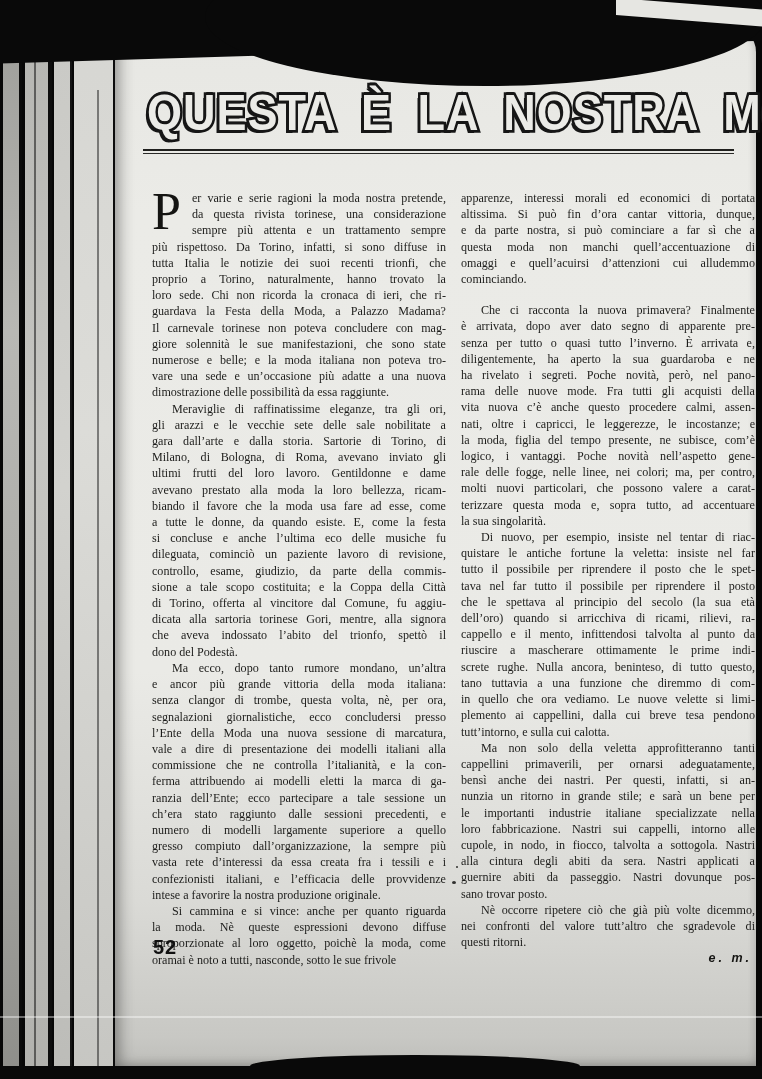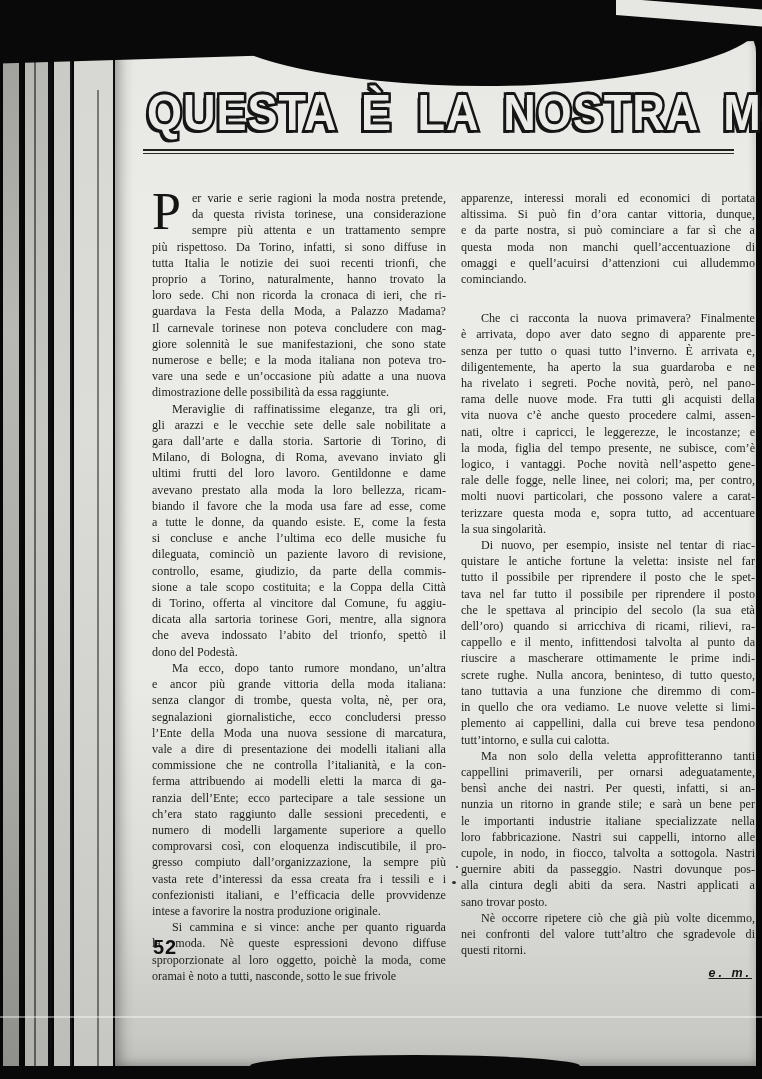--- a/index.html
+++ b/index.html
@@ -51,27 +51,27 @@
   .title-rule { margin-top:5px; height:2px; border-top:2px solid #20201e; border-bottom:1px solid #2a2a28; width:591px; margin-left:-4px; }
 
   
   .cols { position:absolute; left:37px; top:164px; width:603px; display:flex; gap:15px; z-index:3; }
   .col { width:294px; font-size:12.1px; line-height:16.2px; color:#1d1d1b; }
   .col-right { width:294px; }
   .line { text-align:justify; text-align-last:justify; }
   .line.last { text-align-last:left; }
   .line.indent { text-indent:20px; }
   .para { margin:0; }
-  .para.gap-before { margin-top:23px; }
+  .para.gap-before { margin-top:15px; }
   .drop-cap {
     float:left; font-family:"Liberation Serif", serif; color:#141412;
     font-size:52px; line-height:42px; height:45px; width:34px;
     margin:1px 6px 0 0;
   }
-  .sig-row { text-align:right; margin-top:7px; padding-right:3px;text-decoration:underline; }
+  .sig-row { text-align:right; margin-top:0; padding-right:3px; }
   .signature { font-family:"Liberation Sans", sans-serif; font-weight:bold; font-style:italic; font-size:12.5px; letter-spacing:3px; color:#161614; }
 
   
   .page-number {
     position:absolute; left:38px; top:910px; z-index:3;
     font-family:"Liberation Sans", sans-serif; font-weight:bold;
     font-size:20px; letter-spacing:1px; color:#111;
   }
 
   
@@ -139,21 +139,20 @@
             <div class="line">e ancor più grande vittoria della moda italiana:</div>
             <div class="line">senza clangor di trombe, questa volta, nè, per ora,</div>
             <div class="line">segnalazioni giornalistiche, ecco concludersi presso</div>
             <div class="line">l’Ente della Moda una nuova sessione di marcatura,</div>
             <div class="line">vale a dire di presentazione dei modelli italiani alla</div>
             <div class="line">commissione che ne controlla l’italianità, e la con-</div>
             <div class="line">ferma attribuendo ai modelli eletti la marca di ga-</div>
             <div class="line">ranzia dell’Ente; ecco partecipare a tale sessione un</div>
             <div class="line">ch’era stato raggiunto dalle sessioni precedenti, e</div>
             <div class="line">numero di modelli largamente superiore a quello</div>
-            <div class="line">comprovarsi così, con eloquenza indiscutibile, il pro-</div>
             <div class="line">gresso compiuto dall’organizzazione, la sempre più</div>
             <div class="line">vasta rete d’interessi da essa creata fra i tessili e i</div>
             <div class="line">confezionisti italiani, e l’efficacia delle provvidenze</div>
             <div class="line last">intese a favorire la nostra produzione originale.</div>
           </div>
           <div class="para">
             <div class="line indent">Si cammina e si vince: anche per quanto riguarda</div>
             <div class="line">la moda. Nè queste espressioni devono diffuse</div>
             <div class="line">sproporzionate al loro oggetto, poichè la moda, come</div>
             <div class="line last">oramai è noto a tutti, nasconde, sotto le sue frivole</div>
@@ -200,22 +199,22 @@
             <div class="line last">tutt’intorno, e sulla cui calotta.</div>
           </div>
           <div class="para">
             <div class="line indent">Ma non solo della veletta approfitteranno tanti</div>
             <div class="line">cappellini primaverili, per ornarsi adeguatamente,</div>
             <div class="line">bensì anche dei nastri. Per questi, infatti, si an-</div>
             <div class="line">nunzia un ritorno in grande stile; e sarà un bene per</div>
             <div class="line">le importanti industrie italiane specializzate nella</div>
             <div class="line">loro fabbricazione. Nastri sui cappelli, intorno alle</div>
             <div class="line">cupole, in nodo, in fiocco, talvolta a sottogola. Nastri</div>
+            <div class="line">alla cintura degli abiti da sera. Nastri applicati a</div>
             <div class="line">guernire abiti da passeggio. Nastri dovunque pos-</div>
-            <div class="line">alla cintura degli abiti da sera. Nastri applicati a</div>
             <div class="line last">sano trovar posto.</div>
           </div>
           <div class="para">
             <div class="line indent">Nè occorre ripetere ciò che già più volte dicemmo,</div>
             <div class="line">nei confronti del valore tutt’altro che sgradevole di</div>
             <div class="line last">questi ritorni.</div>
           </div>
           <div class="sig-row"><span class="signature">e. m.</span></div>
         </div>
     </div>

